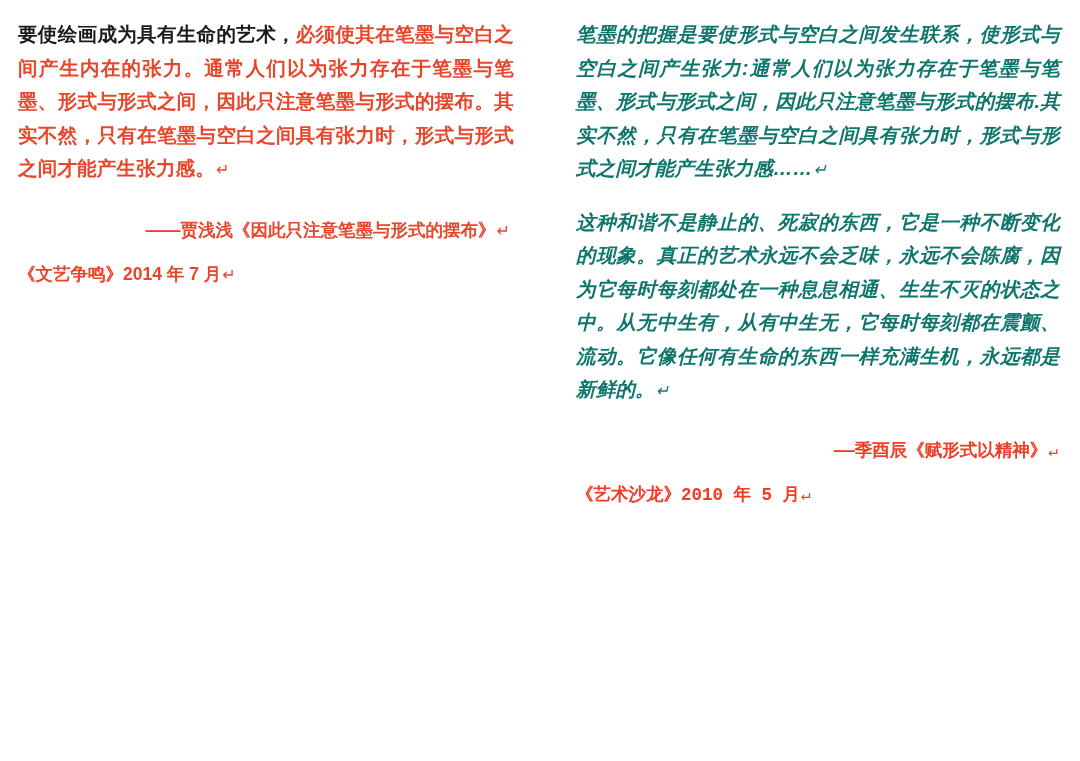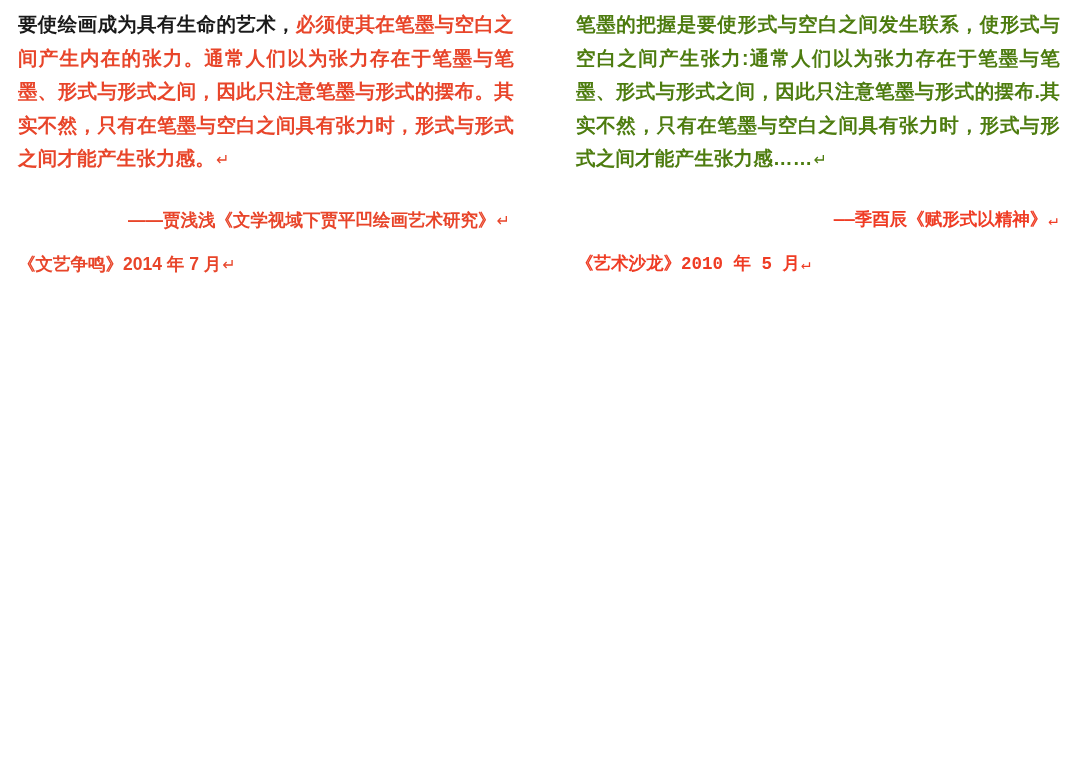--- a/index.html
+++ b/index.html
@@ -11,21 +11,21 @@
     width: 1080px;
     height: 761px;
     font-family: "Liberation Sans", sans-serif;
     overflow: hidden;
   }
   .page {
     width: 1080px;
     height: 761px;
     display: flex;
     box-sizing: border-box;
-    padding: 8px 10px 0 10px;
+    padding: 18px 10px 0 10px;
   }
   .column {
     width: 50%;
     box-sizing: border-box;
     position: relative;
   }
   .column.left {
     padding: 0 26px 0 8px;
   }
   .column.right {
@@ -37,21 +37,22 @@
     line-height: 1.72;
     font-weight: bold;
     letter-spacing: 0.2px;
     text-align: justify;
     text-justify: inter-ideograph;
   }
   .left p.para {
     color: #e8452a;
   }
   .right p.para {
-    color: #4d7c0f;
+    color: #0f766e;
+    font-style: italic;
   }
   .lead-black {
     color: #1a1a1a;
     font-weight: bold;
   }
   .pilcrow {
     font-weight: normal;
     font-size: 16px;
     color: inherit;
     vertical-align: baseline;
@@ -91,36 +92,39 @@
 
   <div class="column left">
 
     <p class="para">
       <span class="lead-black">要使绘画成为具有生命的艺术，</span><span>必须使其在笔墨与空白之间产生内在的张力。通常人们以为张力存在于笔墨与笔墨、形式与形式之间，因此只注意笔墨与形式的摆布。其实不然，只有在笔墨与空白之间具有张力时，形式与形式之间才能产生张力感。</span><span class="pilcrow">↵</span>
     </p>
 
 
 
     <p class="src src-1">
-      <span>——贾浅浅《文学视域下贾平凹绘画艺术研究》</span><span class="pilcrow">↵</span>
+      <span>——贾浅浅《因此只注意笔墨与形式的摆布》</span><span class="pilcrow">↵</span>
     </p>
 
     <p class="src src-2">
       <span>《文艺争鸣》2014 年 7 月</span><span class="pilcrow">↵</span>
     </p>
 
   </div>
 
   <div class="column right">
 
     <p class="para">
       <span>笔墨的把握是要使形式与空白之间发生联系，使形式与空白之间产生张力:通常人们以为张力存在于笔墨与笔墨、形式与形式之间，因此只注意笔墨与形式的摆布.其实不然，只有在笔墨与空白之间具有张力时，形式与形式之间才能产生张力感……</span><span class="pilcrow">↵</span>
     </p>
 
 
+    <p class="para">
+      <span>这种和谐不是静止的、死寂的东西，它是一种不断变化的现象。真正的艺术永远不会乏味，永远不会陈腐，因为它每时每刻都处在一种息息相通、生生不灭的状态之中。从无中生有，从有中生无，它每时每刻都在震颤、流动。它像任何有生命的东西一样充满生机，永远都是新鲜的。</span><span class="pilcrow">↵</span>
+    </p>
 
     <p class="src src-1">
       <span>——季</span><span class="spell-red">酉</span><span>辰《赋形式以精神》</span><span class="pilcrow">↵</span>
     </p>
 
     <p class="src src-2">
       <span>《艺术沙龙》2010 年 5 月</span><span class="pilcrow">↵</span>
     </p>
 
   </div>

